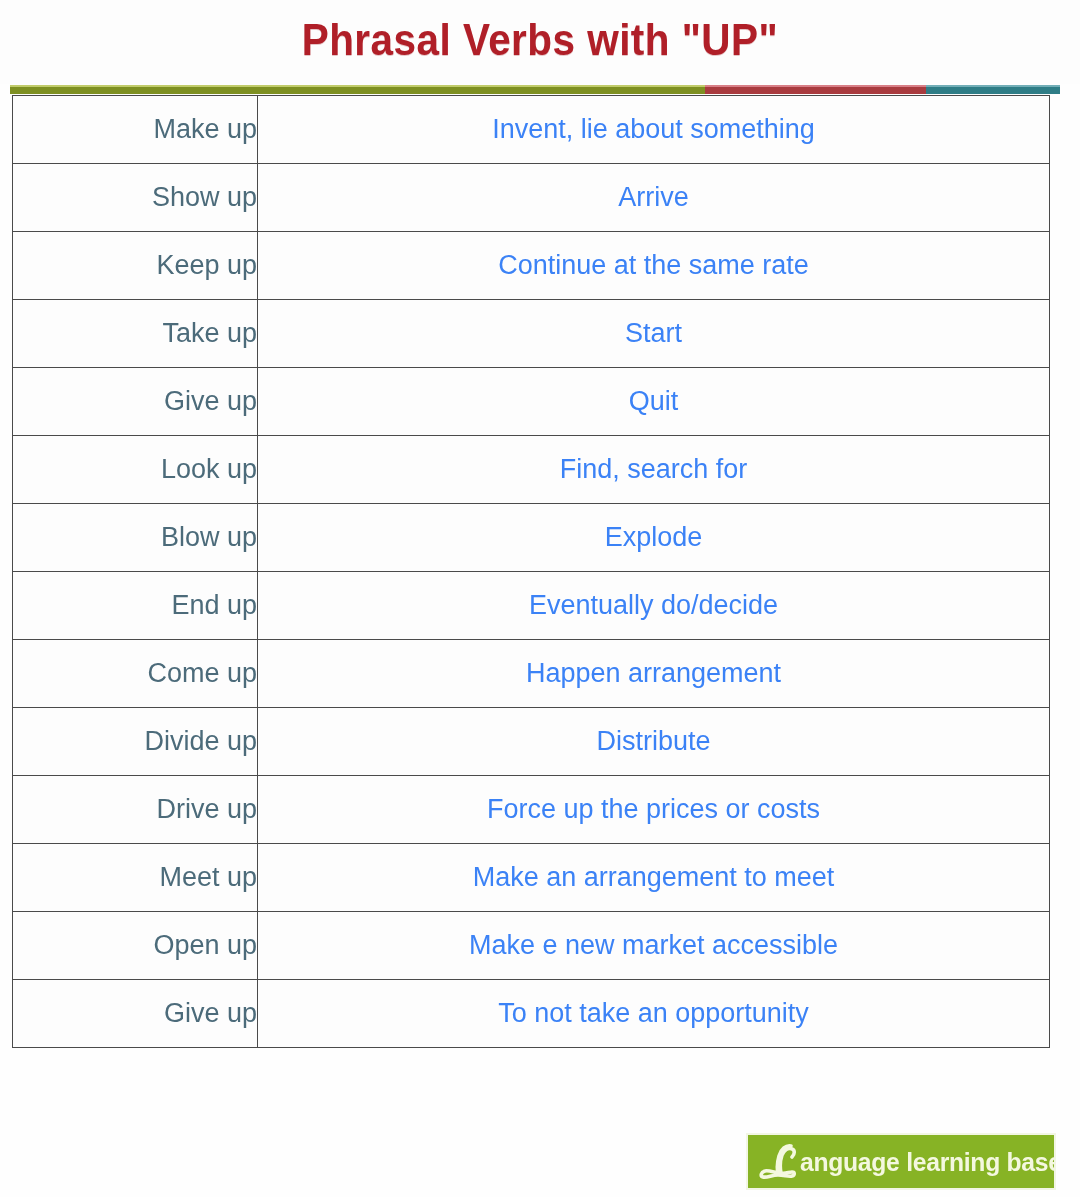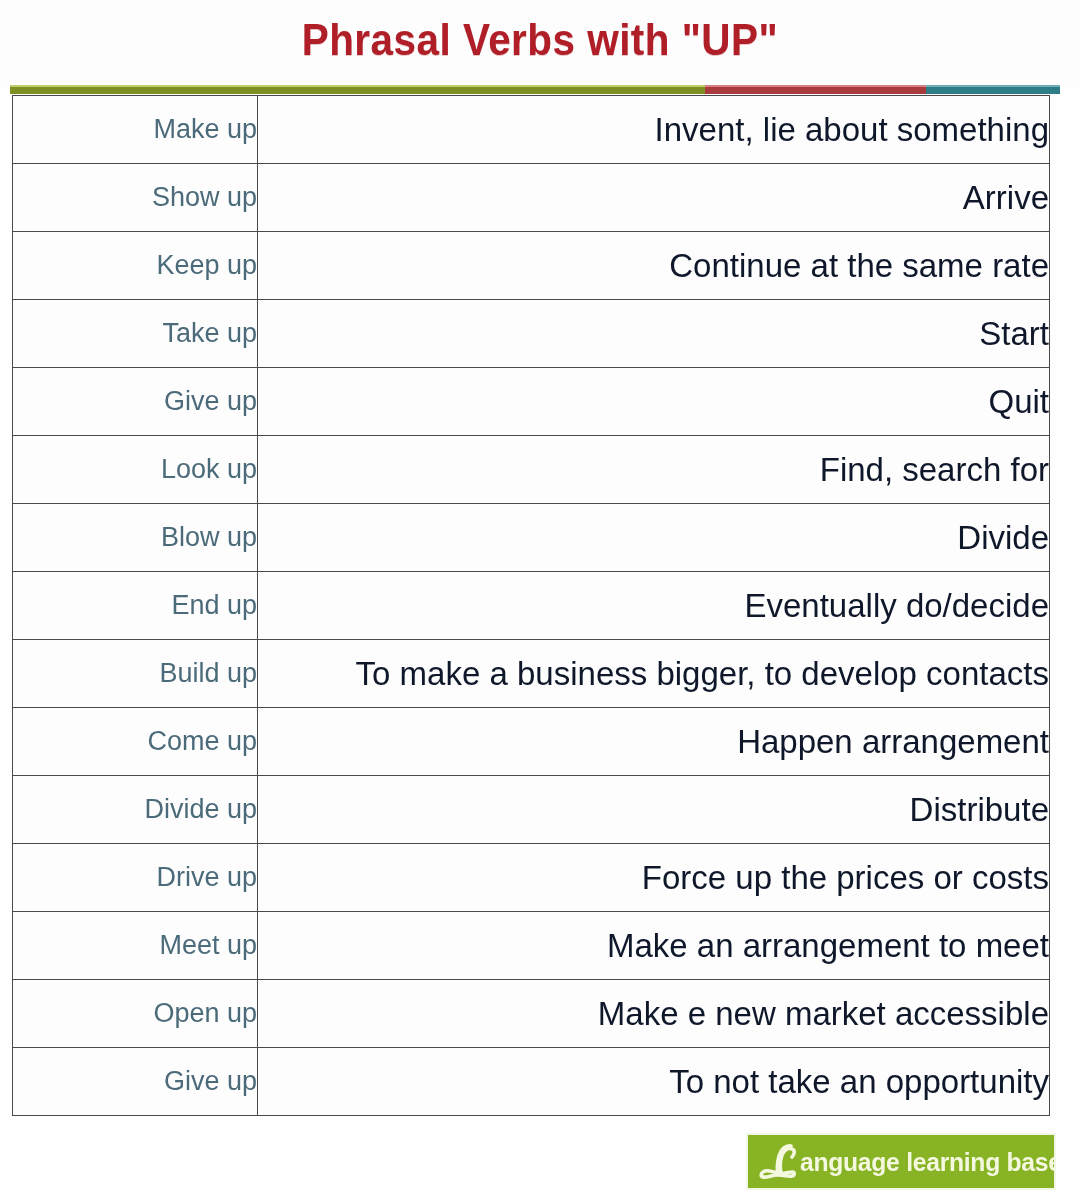--- a/index.html
+++ b/index.html
@@ -87,24 +87,24 @@
   .col-verb {
     width: 244px;
     text-align: right;
     padding-right: 12px;
     color: #4c6b7a;
     font-size: 27px;
     font-family: "Liberation Sans", "DejaVu Sans", sans-serif;
     white-space: nowrap;
   }
   .col-meaning {
-    text-align: right;
+    text-align: center;
     padding-left: 13px;
-    color: #0f172a;
-    font-size: 33px;
+    color: #3b82f6;
+    font-size: 27px;
     font-family: "Liberation Sans", "DejaVu Sans", sans-serif;
     white-space: nowrap;
     position: relative;
   }
 
   
   .logo-badge {
     position: absolute;
     left: 746px;
     top: 1133px;
@@ -175,29 +175,25 @@
       <tr>
         <td class="col-verb">Give up</td>
         <td class="col-meaning">Quit</td>
       </tr>
       <tr>
         <td class="col-verb">Look up</td>
         <td class="col-meaning">Find, search for</td>
       </tr>
       <tr>
         <td class="col-verb">Blow up</td>
-        <td class="col-meaning">Divide</td>
+        <td class="col-meaning">Explode</td>
       </tr>
       <tr>
         <td class="col-verb">End up</td>
         <td class="col-meaning">Eventually do/decide</td>
-      </tr>
-      <tr>
-        <td class="col-verb">Build up</td>
-        <td class="col-meaning">To make a business bigger, to develop contacts</td>
       </tr>
       <tr>
         <td class="col-verb">Come up</td>
         <td class="col-meaning">Happen arrangement</td>
       </tr>
       <tr>
         <td class="col-verb">Divide up</td>
         <td class="col-meaning">Distribute</td>
       </tr>
       <tr>

